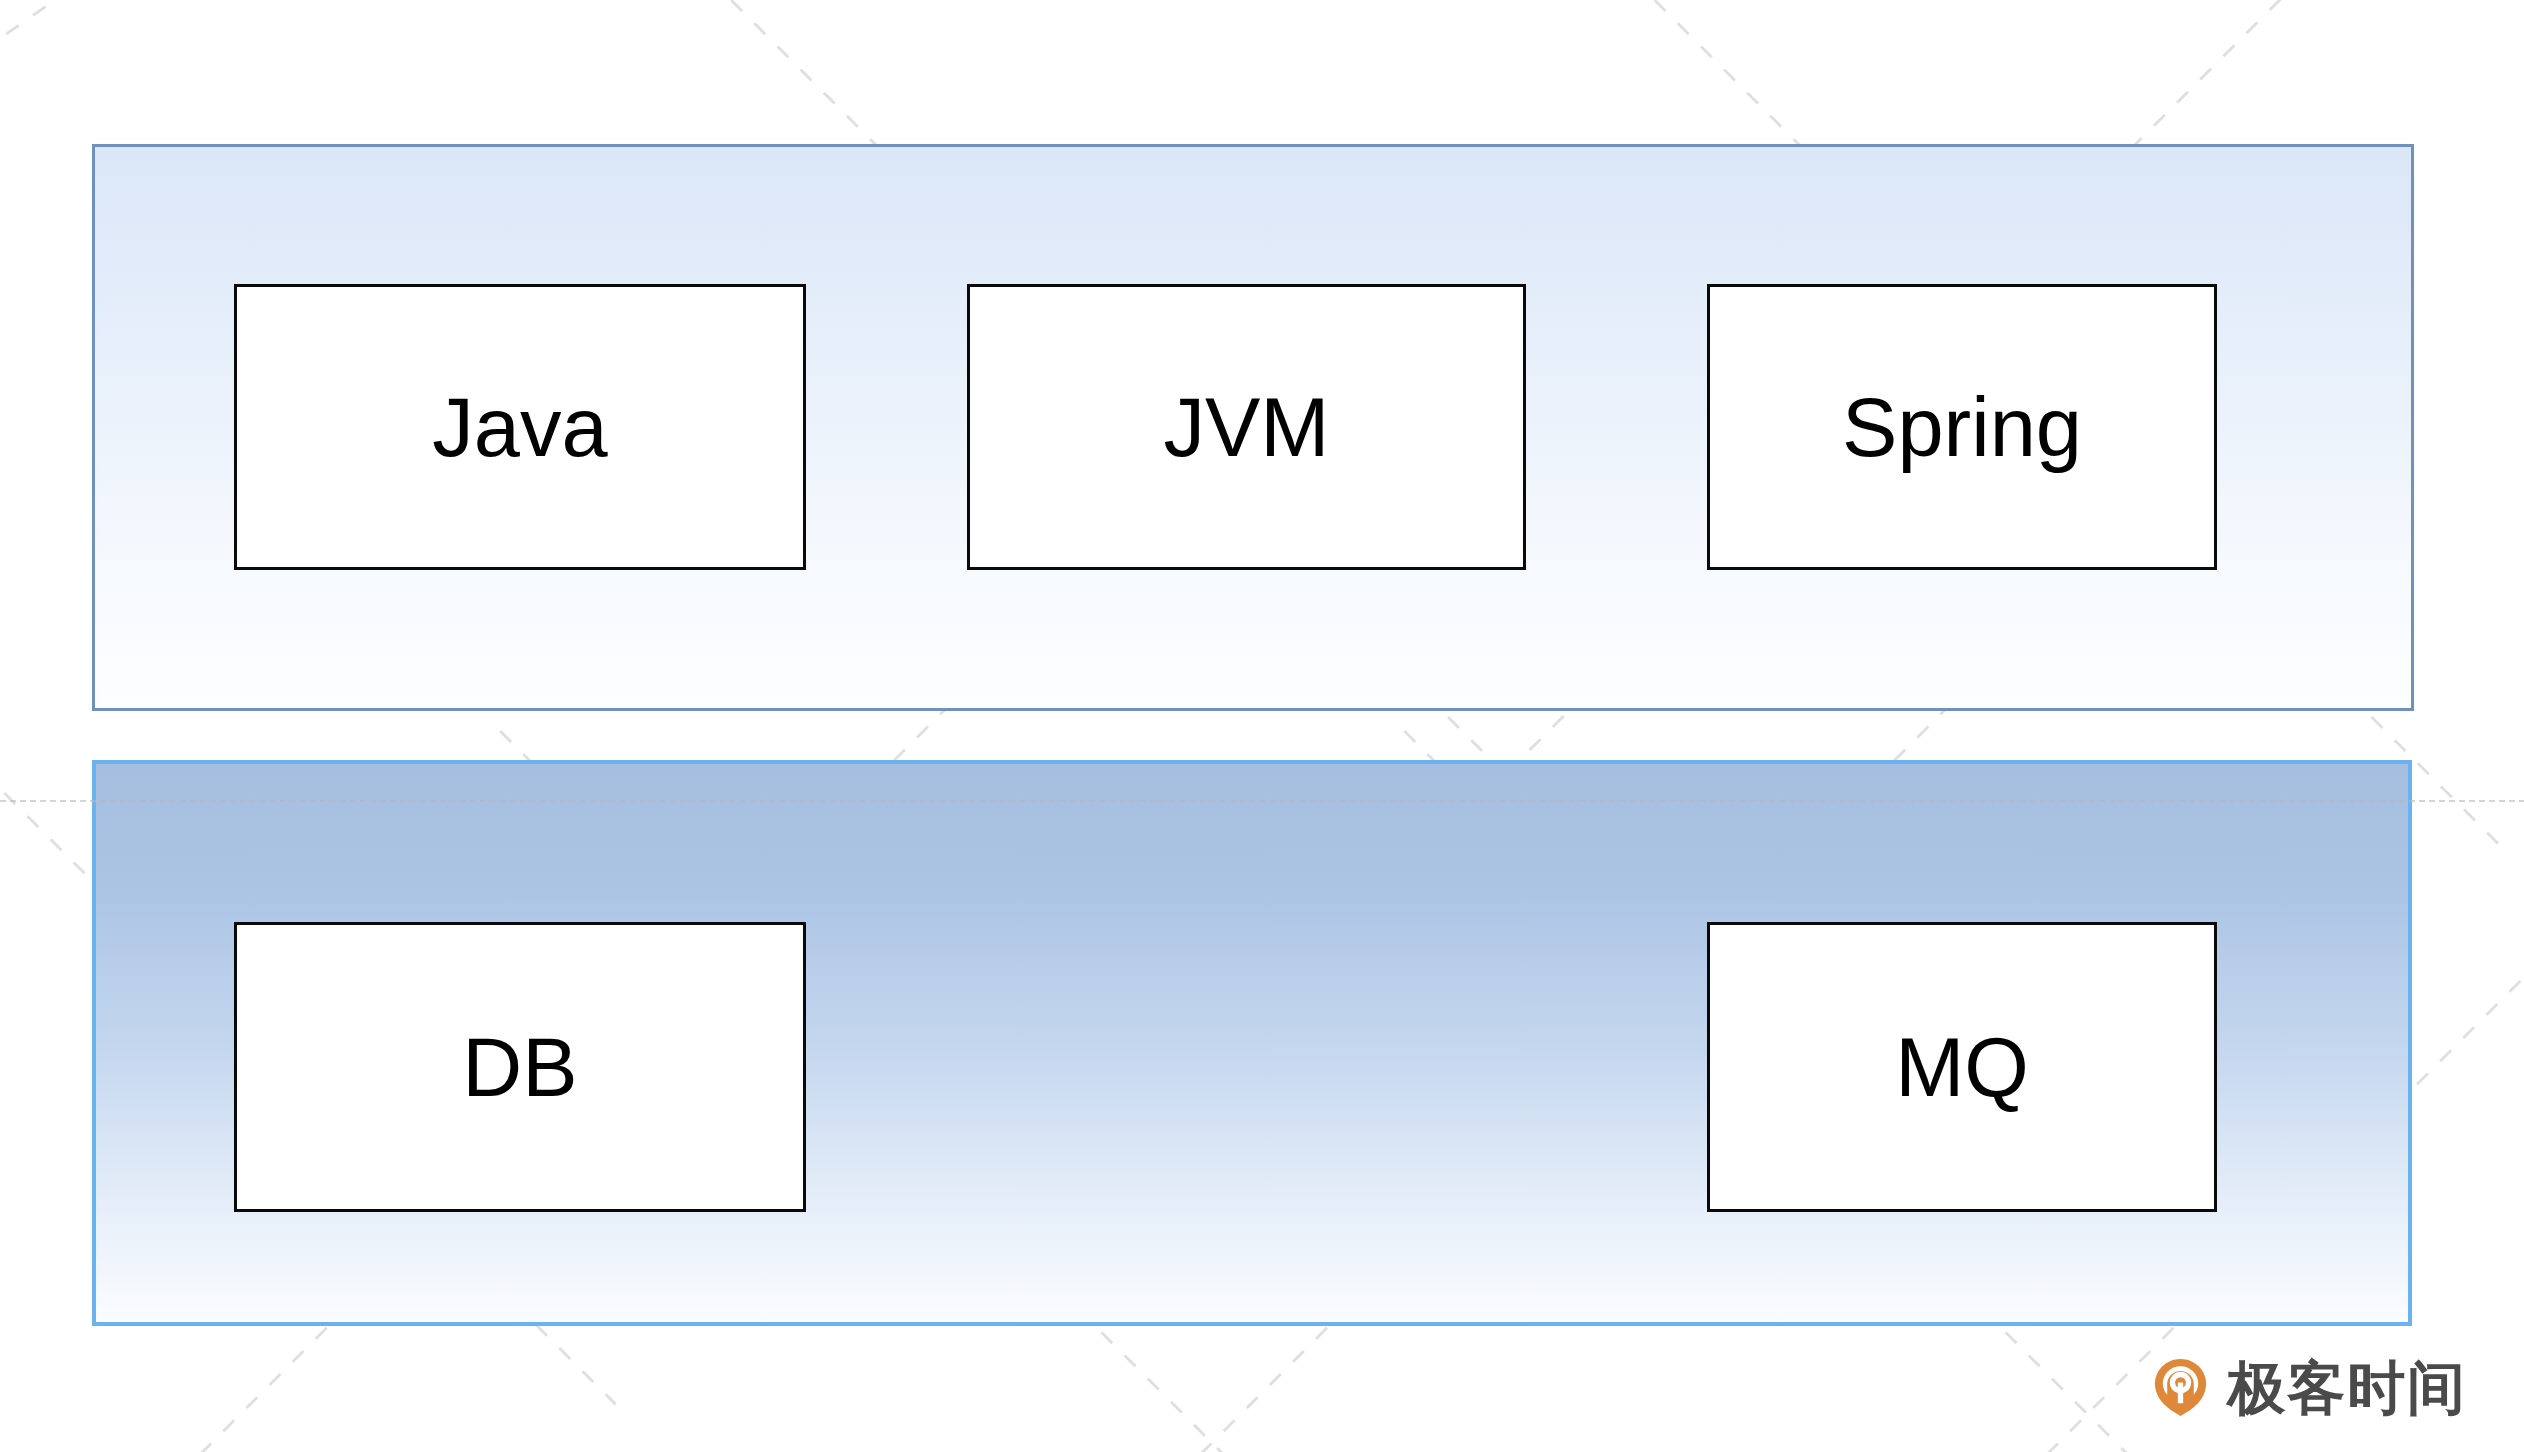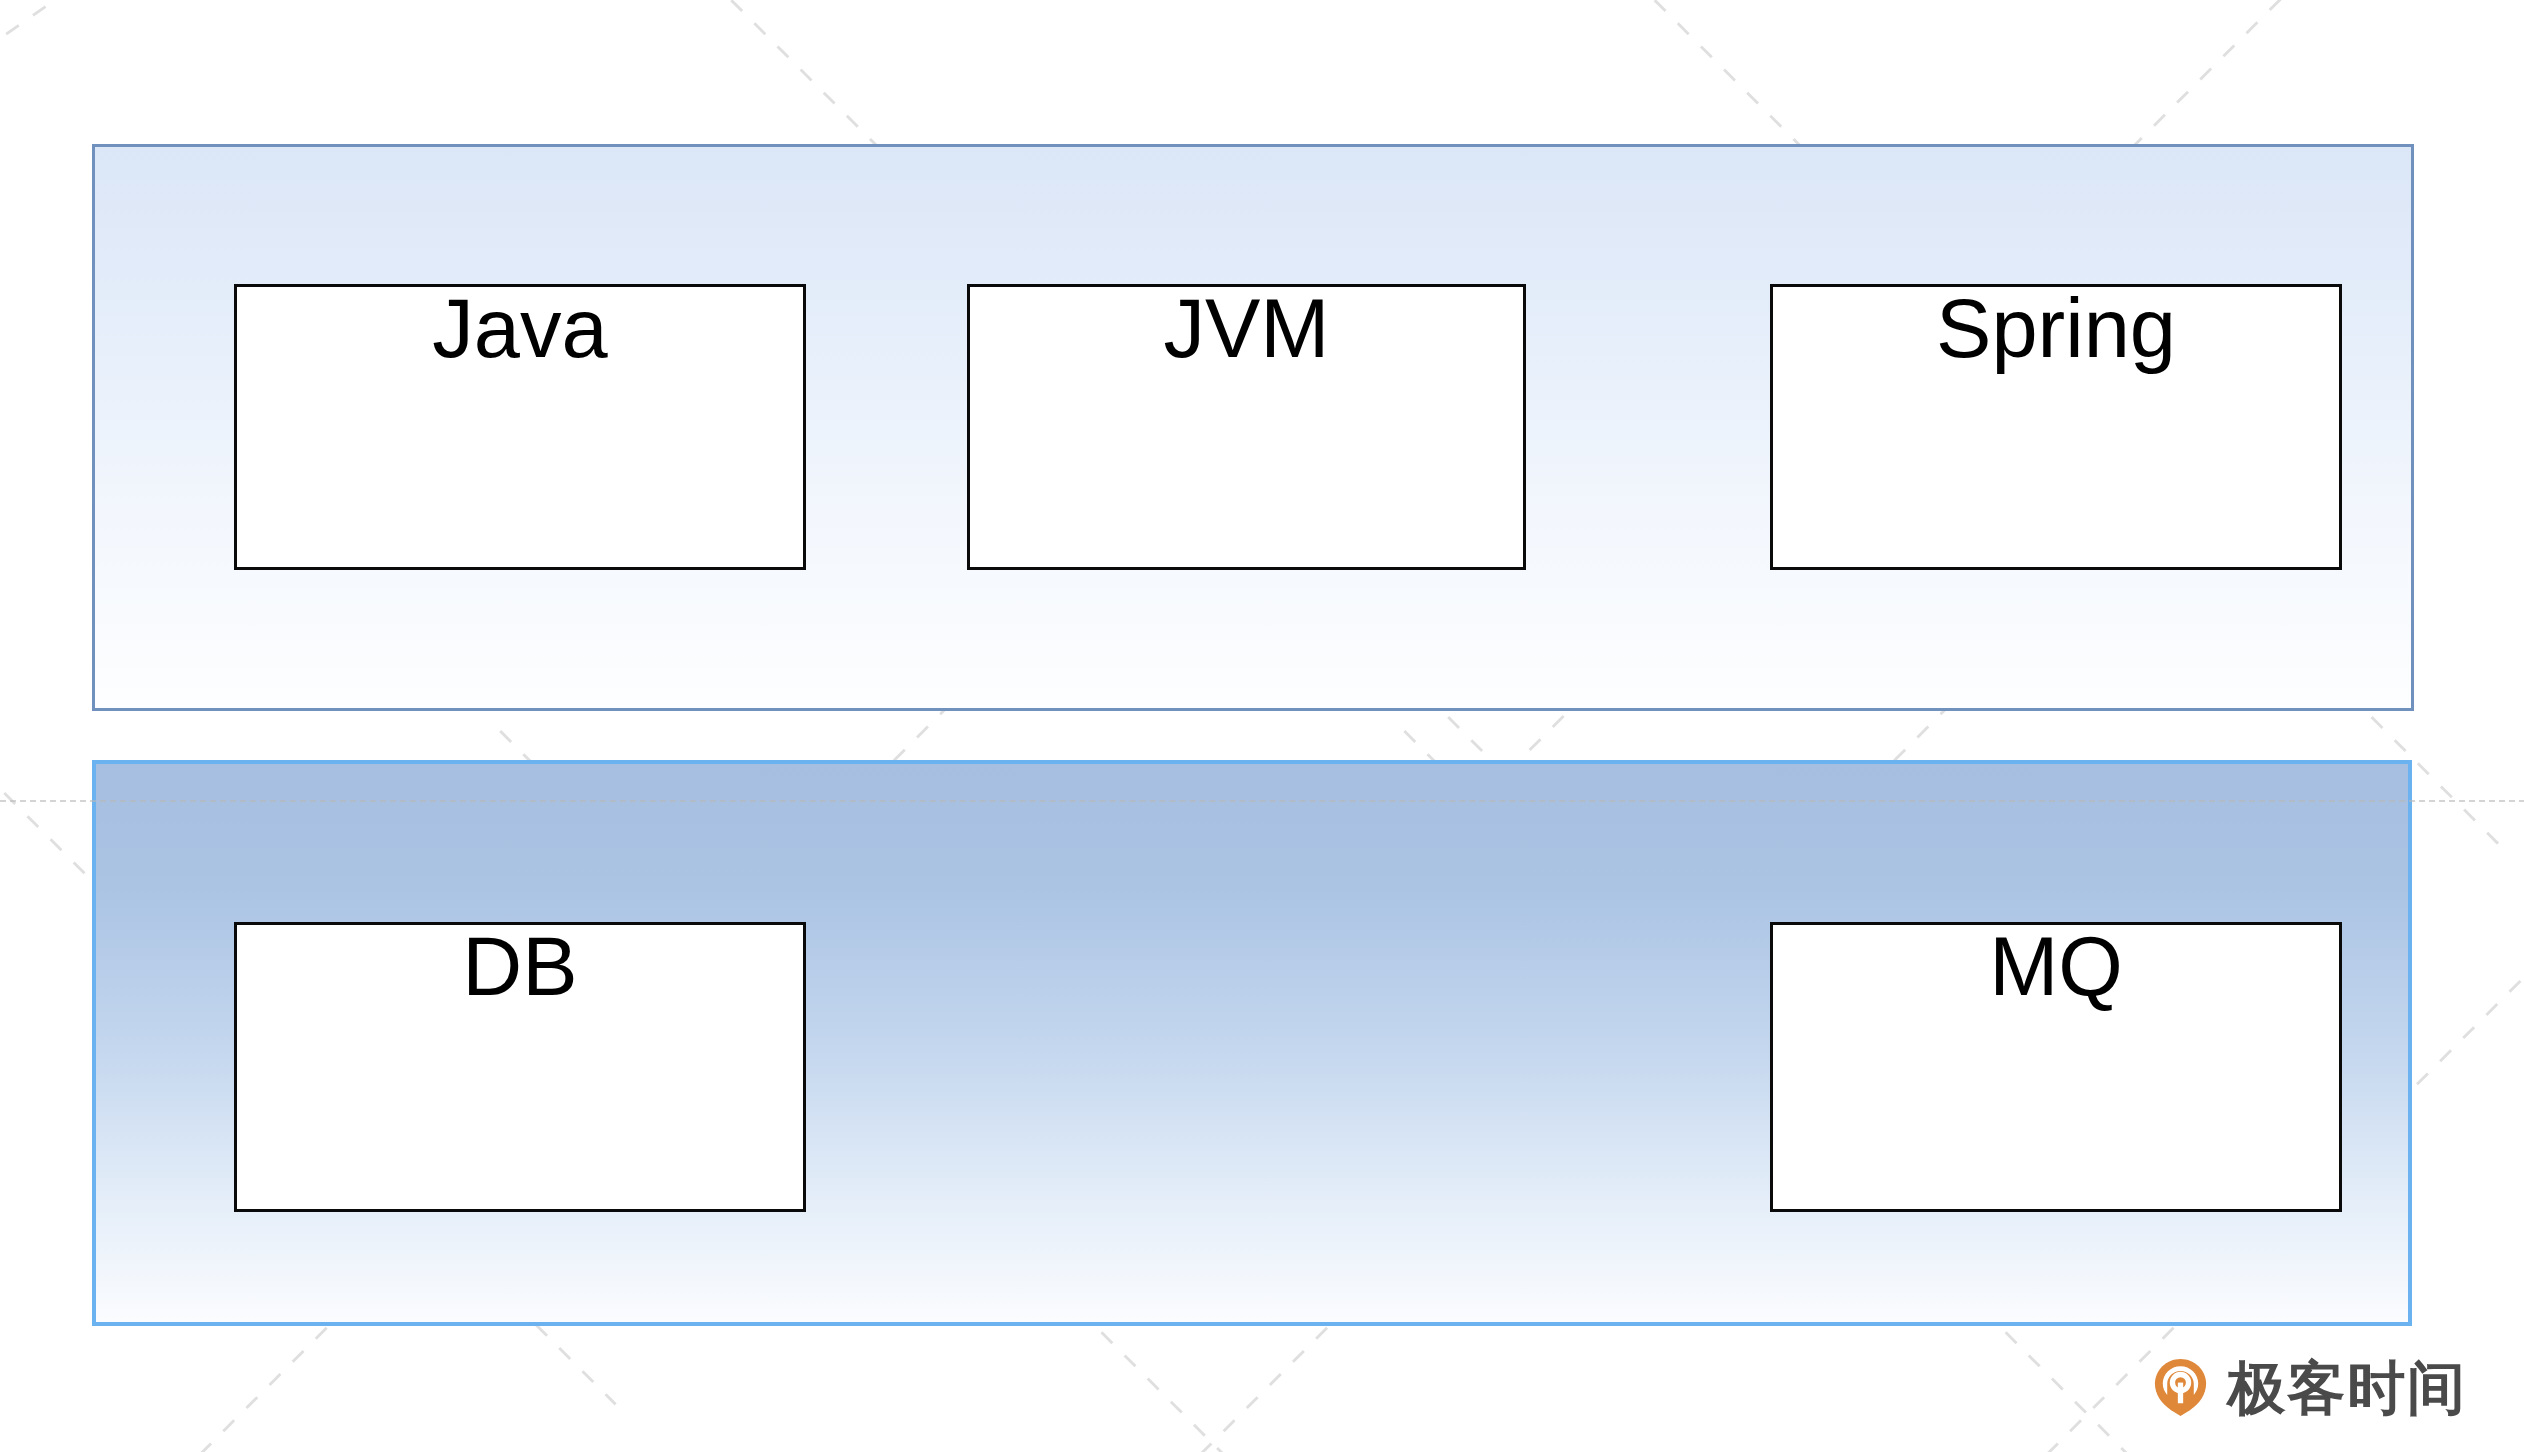--- a/index.html
+++ b/index.html
@@ -90,38 +90,39 @@
     background: linear-gradient(to bottom, #a6bfe0 0%, #abc4e4 22%, #c3d6ee 50%, #e2ecf8 76%, #fbfcfe 100%);
   }
 
   
   .box {
     position: absolute;
     box-sizing: border-box;
     background: #ffffff;
     border: 3.8px solid #0a0a0a;
     display: flex;
+    align-items: center;
     justify-content: center;
     z-index: 4;
   }
   .box-label {
     font-family: "Liberation Sans", sans-serif;
     font-size: 83px;
     font-weight: 400;
     color: #000000;
     line-height: 1;
     letter-spacing: 0px;
   }
 
   
   .row1 { top: 284px; height: 286px; }
   .row2 { top: 902px; height: 290px; margin-top: 20px; }
   .col1 { left: 234px; width: 572px; }
   .col2 { left: 967px; width: 559px; }
-  .col3 { left: 1770px; width: 572px; }
+  .col3 { left: 1707px; width: 510px; }
 
   
   .brand {
     position: absolute;
     right: 58px;
     bottom: 33px;
     display: flex;
     align-items: center;
     gap: 15.4px;
     z-index: 5;

